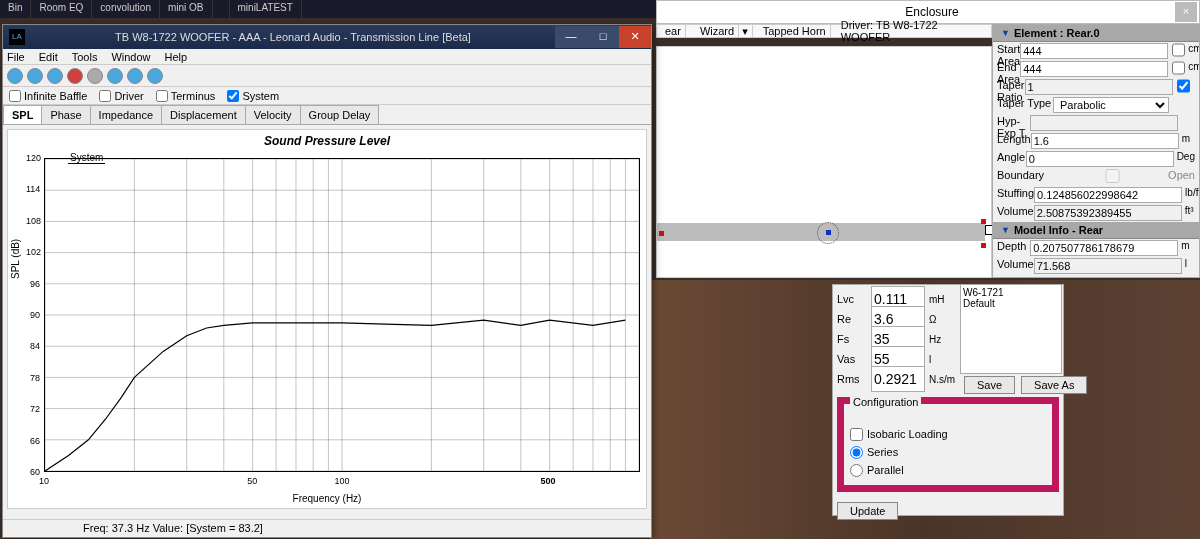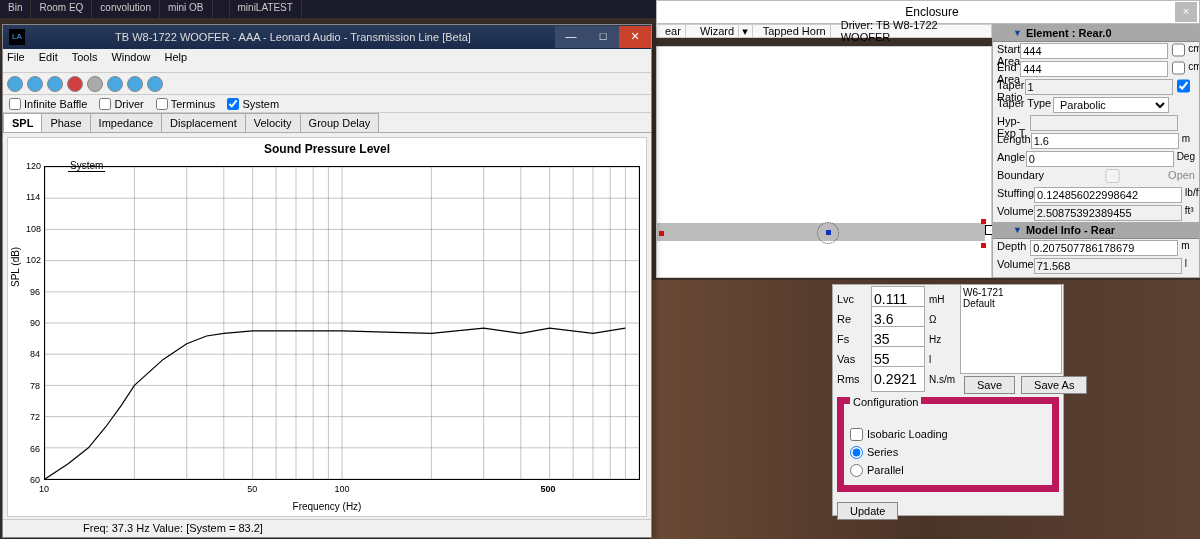--- a/index.html
+++ b/index.html
@@ -16,39 +16,39 @@
   .la-window { position:absolute; top:24px; left:2px; width:650px; height:514px; background:#f0f0f0; border:1px solid #888; box-shadow:2px 2px 8px rgba(0,0,0,0.4); }
   .la-titlebar { height:24px; background:linear-gradient(#2a3a5a,#1a2a4a); color:#fff; display:flex; align-items:center; font-size:11px; }
   .la-icon { width:16px; height:16px; background:#000; margin:0 6px; display:inline-block; color:#4af; font-size:8px; line-height:16px; text-align:center; }
   .la-title { flex:1; text-align:center; color:#ddd; }
   .la-btns { display:flex; }
   .la-btns div { width:32px; height:22px; text-align:center; line-height:20px; color:#fff; font-size:11px; }
   .la-min { background:#394a6a; }
   .la-max { background:#394a6a; }
   .la-close { background:#c8412b; }
 
-  .la-menu { height:24px; background:#f0f0f0; display:flex; padding:2px 4px; gap:14px; font-size:11px; border-bottom:1px solid #ccc; }
+  .la-menu { height:16px; background:#f0f0f0; display:flex; padding:2px 4px; gap:14px; font-size:11px; border-bottom:1px solid #ccc; }
   .la-menu span { cursor:default; }
 
   .la-toolbar { height:22px; display:flex; align-items:center; padding:2px 4px; gap:4px; border-bottom:1px solid #ccc; }
   .tb-btn { width:16px; height:16px; border-radius:50%; border:1px solid #888; }
   .tb-blue { background:#4aa8e0; }
   .tb-red { background:#d04040; }
   .tb-gray { background:#aaa; }
 
   .la-checks { height:18px; display:flex; align-items:center; padding:2px 6px; gap:12px; font-size:11px; border-bottom:1px solid #ccc; }
   .la-checks label { display:flex; align-items:center; gap:3px; }
   .la-checks input { width:12px; height:12px; }
 
   .la-tabs { height:20px; display:flex; border-bottom:1px solid #aaa; font-size:11px; }
   .la-tabs div { padding:3px 8px; border:1px solid #aaa; border-bottom:none; background:#e8e8e8; margin-right:-1px;}
   .la-tabs .active { background:#fff; font-weight:bold; }
 
   .chart-area { position:relative; margin:4px; height:380px; background:#fff; border:1px solid #ccc; }
-  .chart-title { text-align:center; font-weight:bold; font-size:12px; padding:4px; }
+  .chart-title { text-align:center; font-weight:bold; font-size:12px; padding:4px;font-style:italic; }
   .legend { position:absolute; top:22px; left:60px; font-size:10px; border-bottom:1px solid #000; padding:0 2px;}
   .grid { position:absolute; top:28px; left:36px; right:6px; bottom:36px; border:1px solid #000; }
   .grid-svg { width:100%; height:100%; }
   .ylabel { position:absolute; top:50%; left:2px; transform:rotate(-90deg) translateX(40px); transform-origin:left top; font-size:10px; }
   .xlabel { position:absolute; bottom:4px; left:50%; transform:translateX(-50%); font-size:10px; }
   .ytick { position:absolute; left:18px; font-size:9px; text-align:right; width:14px;}
   .xtick { position:absolute; bottom:22px; font-size:9px; transform:translateX(-50%);}
 
   .la-status { position:absolute; bottom:0; left:0; right:0; height:18px; border-top:1px solid #ccc; background:#f0f0f0; padding:2px 80px; font-size:11px; }
   .enc-title { background:#fff; border:1px solid #bbb; height:24px; display:flex; align-items:center; position:absolute; top:0; left:656px; width:544px;padding-left:32px; }
@@ -63,21 +63,21 @@
   .enc-bar { position:absolute; top:176px; left:0; right:6px; height:18px; background:#bcbcbc; }
   .enc-circle { position:absolute; top:175px; left:160px; width:22px; height:22px; border:1px dotted #555; border-radius:50%; }
   .enc-dot { position:absolute; top:183px; left:169px; width:5px; height:5px; background:#1030c0; }
   .enc-red1 { position:absolute; top:184px; left:2px; width:5px; height:5px; background:#d01010; }
   .enc-red2 { position:absolute; top:172px; left:324px; width:5px; height:5px; background:#d01010; }
   .enc-red3 { position:absolute; top:196px; left:324px; width:5px; height:5px; background:#d01010; }
   .enc-port { position:absolute; top:178px; left:328px; width:20px; height:10px; background:#fff; border:1px solid #000;}
 
   
   .prop-panel { position:absolute; top:24px; right:0; width:208px; height:254px; background:#f0f0f0; border:1px solid #aaa; font-size:11px; overflow:hidden;}
-  .prop-hdr { background:#a8a8a8; color:#000; padding:2px 20px; font-weight:bold; border-bottom:1px solid #888; display:flex; align-items:center; gap:4px;}
+  .prop-hdr { background:#a8a8a8; color:#000; padding:2px 8px; font-weight:bold; border-bottom:1px solid #888; display:flex; align-items:center; gap:4px;}
   .prop-hdr::before { content:"▼"; font-size:9px; color:#1040a0;}
   .prop-row { display:flex; align-items:flex-start; padding:1px 4px; height:18px; }
   .prop-row label { width:56px; }
   .prop-row input, .prop-row select { flex:1; height:16px; font-size:11px; border:1px solid #aaa; padding:0 2px; background:#fff;}
   .prop-row input.ro { background:#f0f0f0; }
   .prop-row .unit { width:26px; font-size:10px; padding-left:3px; }
   .prop-row .chk { width:14px; height:14px; margin-left:4px;}
 
   
   .drv-panel { position:absolute; top:284px; left:832px; width:232px; height:232px; background:#f0f0f0; border:1px solid #aaa; font-size:11px; padding:4px; }

